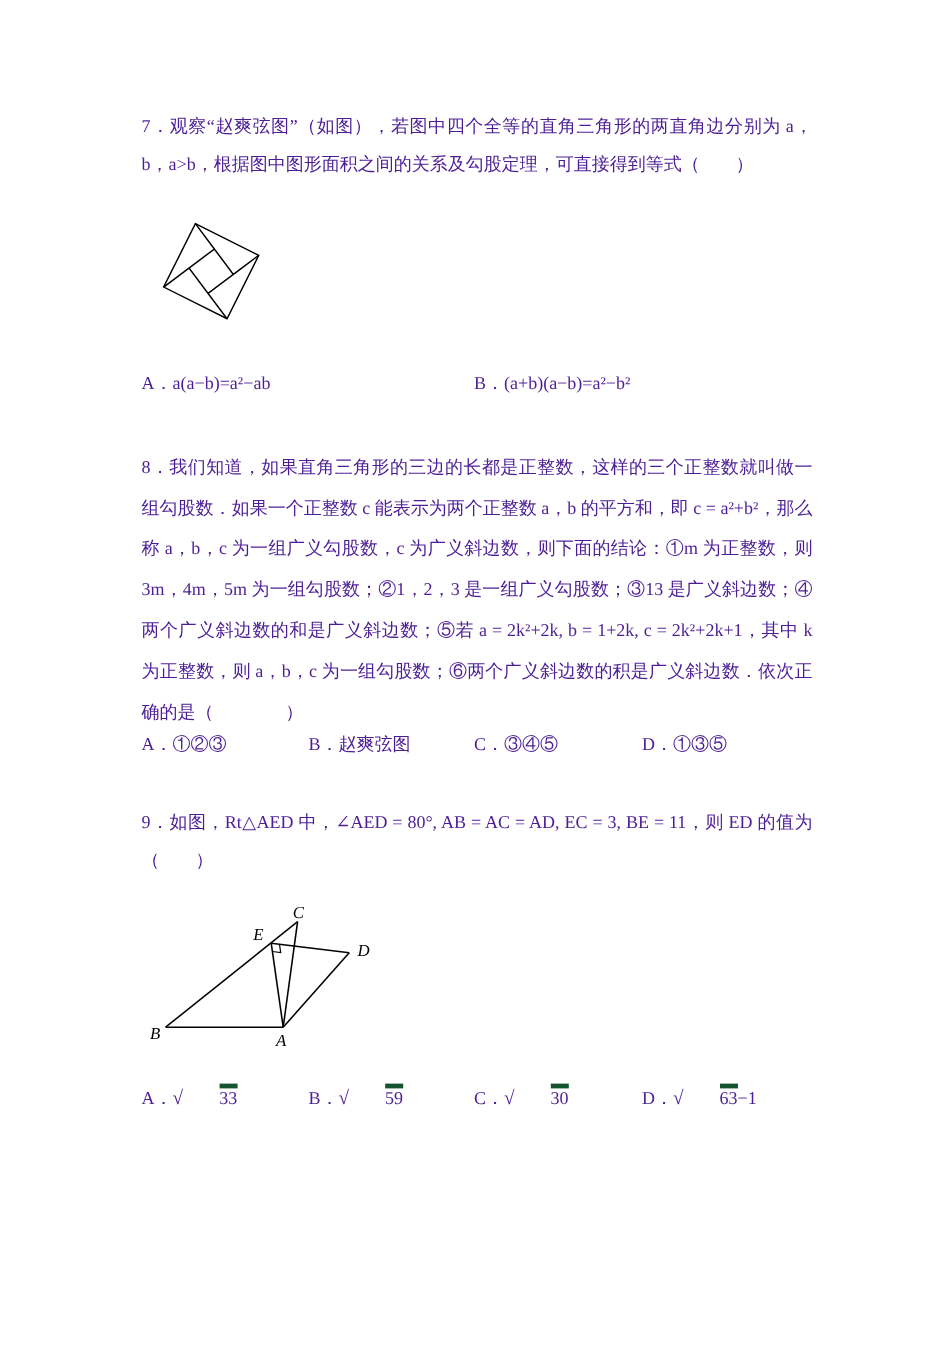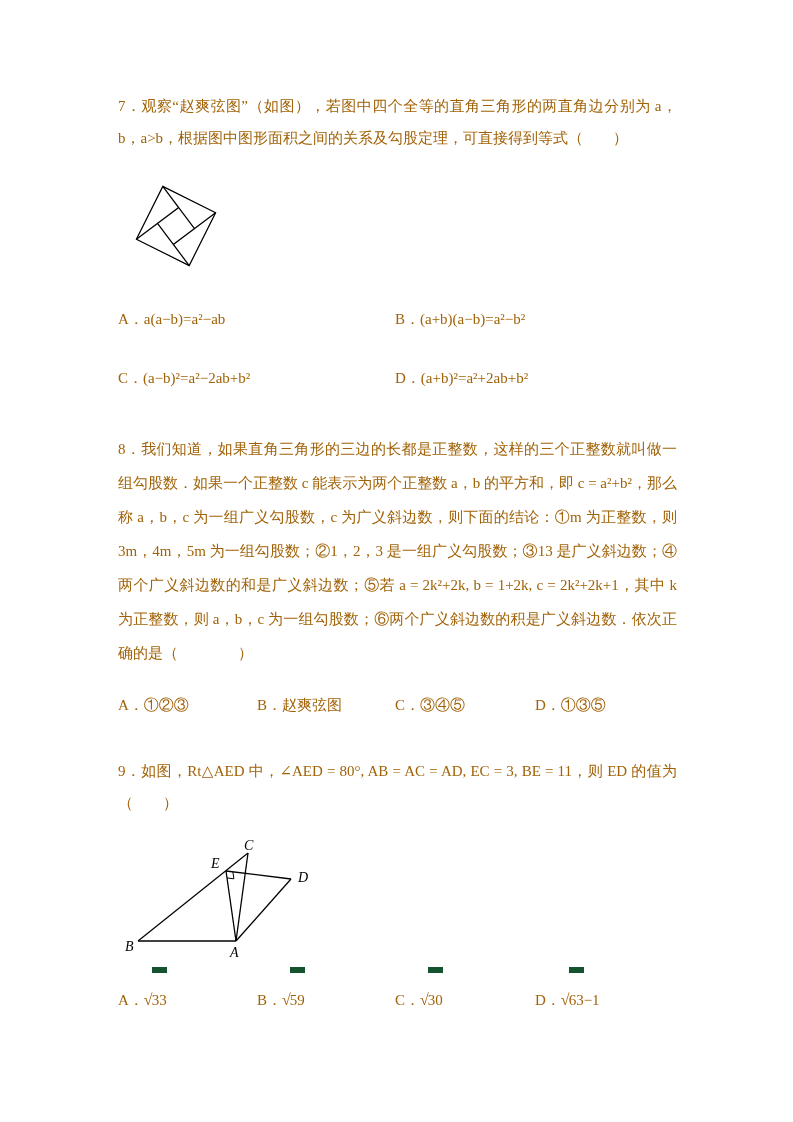--- a/index.html
+++ b/index.html
@@ -1,38 +1,38 @@
 <!DOCTYPE html>
 <html><head>
 <meta charset="utf-8">
 <style>
   html, body { margin: 0; padding: 0; background: #ffffff; }
   .page {
     width: 693px; height: 1122px; background: #ffffff; margin: 0 auto;
-    position: relative; overflow: hidden; color: #a16207;
+    position: relative; overflow: hidden; color: #4c1d95;
     font-family: "Liberation Serif", "DejaVu Serif", serif;
   }
   .content { padding: 90px 66px 0 68px; font-size: 15px; }
   section { display: block; }
   .stem {
     margin: 0; line-height: 32px; text-align: justify; text-justify: inter-ideograph;
     word-break: break-all;
   }
   .stem-wide { line-height: 34px; }
   .figure { margin: 24px 0 0 14px; }
   .fig9 { margin: 20px 0 0 6px; }
   svg { display: block; }
   .opt-row { display: flex; align-items: flex-end; }
   .opt { display: block; white-space: nowrap; }
   .two-col .opt:first-child { width: 277px; }
   .four-col .opt:nth-child(1) { width: 139px; }
   .four-col .opt:nth-child(2) { width: 138px; }
   .four-col .opt:nth-child(3) { width: 140px; }
   .sqrt-sign { font-size: 16px; letter-spacing: -1px; }
-  .sqrt-rad { border-top: 6px solid #14532d; padding-top: 19px; }
+  .sqrt-rad { border-top: 4px solid #14532d; padding-top: 1px; margin-left: 31px; }
   .fig-label { font-size: 14px; font-style: italic; }
 </style>
 </head>
 <body>
 
 <div class="page">
   <div class="content">
 
     <section>
       <p class="stem">7．观察“赵爽弦图”（如图），若图中四个全等的直角三角形的两直角边分别为 a，b，a&gt;b，根据图中图形面积之间的关系及勾股定理，可直接得到等式（　　）</p>
@@ -43,29 +43,25 @@
             <polygon points="35,5 95,35 65,95 5,65"></polygon>
             <path d="M35,5 L71,53 L95,35 M95,35 L47,71 L65,95 M65,95 L29,47 L5,65 M5,65 L53,29 L35,5"></path>
           </g>
         </svg>
       </div>
 
       <div class="opt-row two-col" style="margin-top:36px">
         <span class="opt">A．a(a−b)=a²−ab</span>
         <span class="opt">B．(a+b)(a−b)=a²−b²</span>
       </div>
-      <div class="opt-row two-col" style="margin-top:40px">
-        <span class="opt">C．(a−b)²=a²−2ab+b²</span>
-        <span class="opt">D．(a+b)²=a²+2ab+b²</span>
-      </div>
     </section>
 
     <section style="margin-top:44px">
       <p class="stem stem-wide">8．我们知道，如果直角三角形的三边的长都是正整数，这样的三个正整数就叫做一组勾股数．如果一个正整数 c 能表示为两个正整数 a，b 的平方和，即 c = a²+b²，那么称 a，b，c 为一组广义勾股数，c 为广义斜边数，则下面的结论：①m 为正整数，则 3m，4m，5m 为一组勾股数；②1，2，3 是一组广义勾股数；③13 是广义斜边数；④两个广义斜边数的和是广义斜边数；⑤若 a = 2k²+2k, b = 1+2k, c = 2k²+2k+1，其中 k 为正整数，则 a，b，c 为一组勾股数；⑥两个广义斜边数的积是广义斜边数．依次正确的是（　　　　）</p>
-      <div class="opt-row four-col" style="margin-top:26px">
+      <div class="opt-row four-col" style="">
         <span class="opt">A．①②③</span>
         <span class="opt">B．赵爽弦图</span>
         <span class="opt">C．③④⑤</span>
         <span class="opt">D．①③⑤</span>
       </div>
     </section>
 
     <section style="margin-top:40px">
       <p class="stem">9．如图，Rt△AED 中，∠AED = 80°, AB = AC = AD, EC = 3, BE = 11，则 ED 的值为（　　）</p>
 

